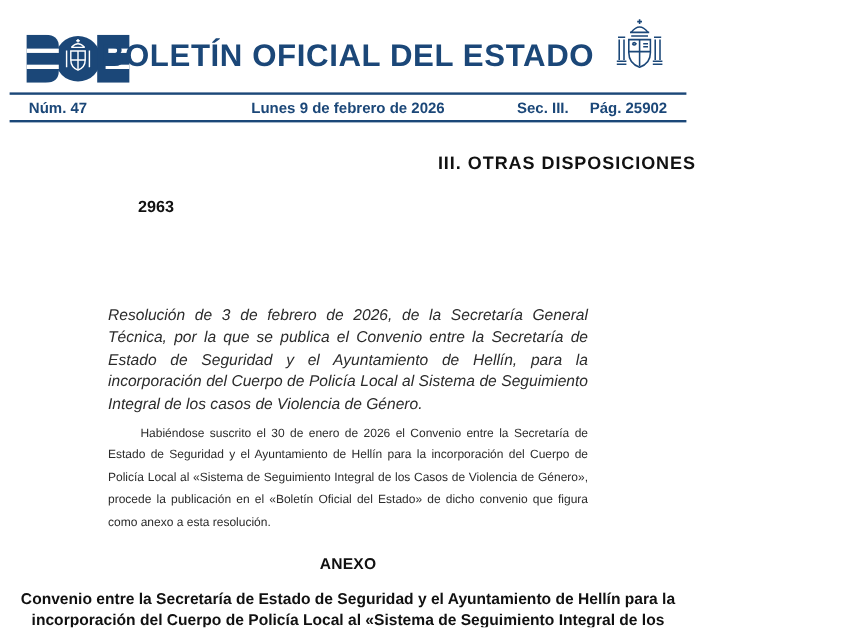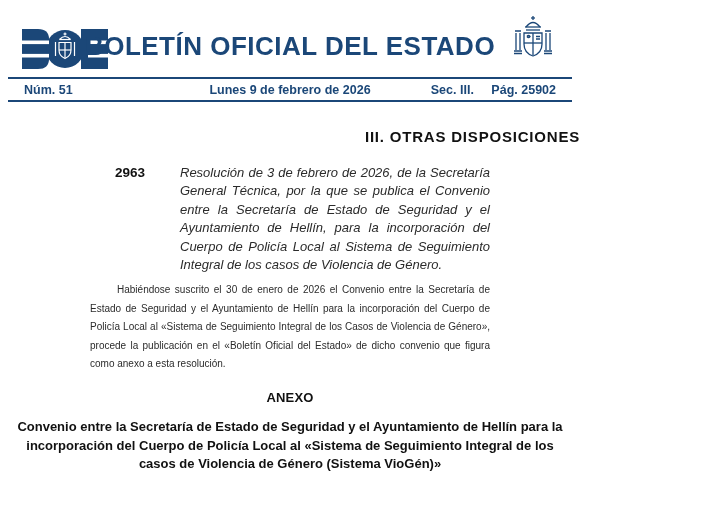--- a/index.html
+++ b/index.html
@@ -44,21 +44,21 @@
     font-size:15px;font-weight:bold;letter-spacing:0.8px;color:#111;
   }
   .ministry{
     margin:15px 0 0;text-align:center;
     font-size:25px;font-weight:400;color:#1c1c1c;white-space:nowrap;
   }
   .ministry .squeeze{
     display:inline-block;transform:scaleX(0.64);transform-origin:50% 50%;
     letter-spacing:0.5px;
   }
-  .item{display:flex;margin:19px 90px 0 90px;}
+  .item{display:flex;margin:19px 90px 0 90px;flex-direction:column;}
   .item .num{
     flex:0 0 90px;padding-left:25px;
     font-size:13.5px;font-weight:bold;color:#111;line-height:18.4px;
   }
   .item .summary{
     flex:1;margin:0;
     font-style:italic;font-size:13px;line-height:18.4px;
     text-align:justify;color:var(--body-ink);
   }
   .body-par{
@@ -135,21 +135,21 @@
           <path d="M3,16 h6 M4,18 v17 M8,18 v17 M2,36 h8 M2,38.5 h8"></path>
           <path d="M33,16 h6 M34,18 v17 M38,18 v17 M32,36 h8 M32,38.5 h8"></path>
         </g>
       </svg>
     </span>
   </header>
 
   <hr class="rule">
 
   <div class="infobar">
-    <span class="issue">Núm. 51</span>
+    <span class="issue">Núm. 47</span>
     <span class="date">Lunes 9 de febrero de 2026</span>
     <span class="secpag">
       <span>Sec. III.</span>
       <span class="pag">Pág. 25902</span>
     </span>
   </div>
 
   <hr class="rule">
 
   <main>

